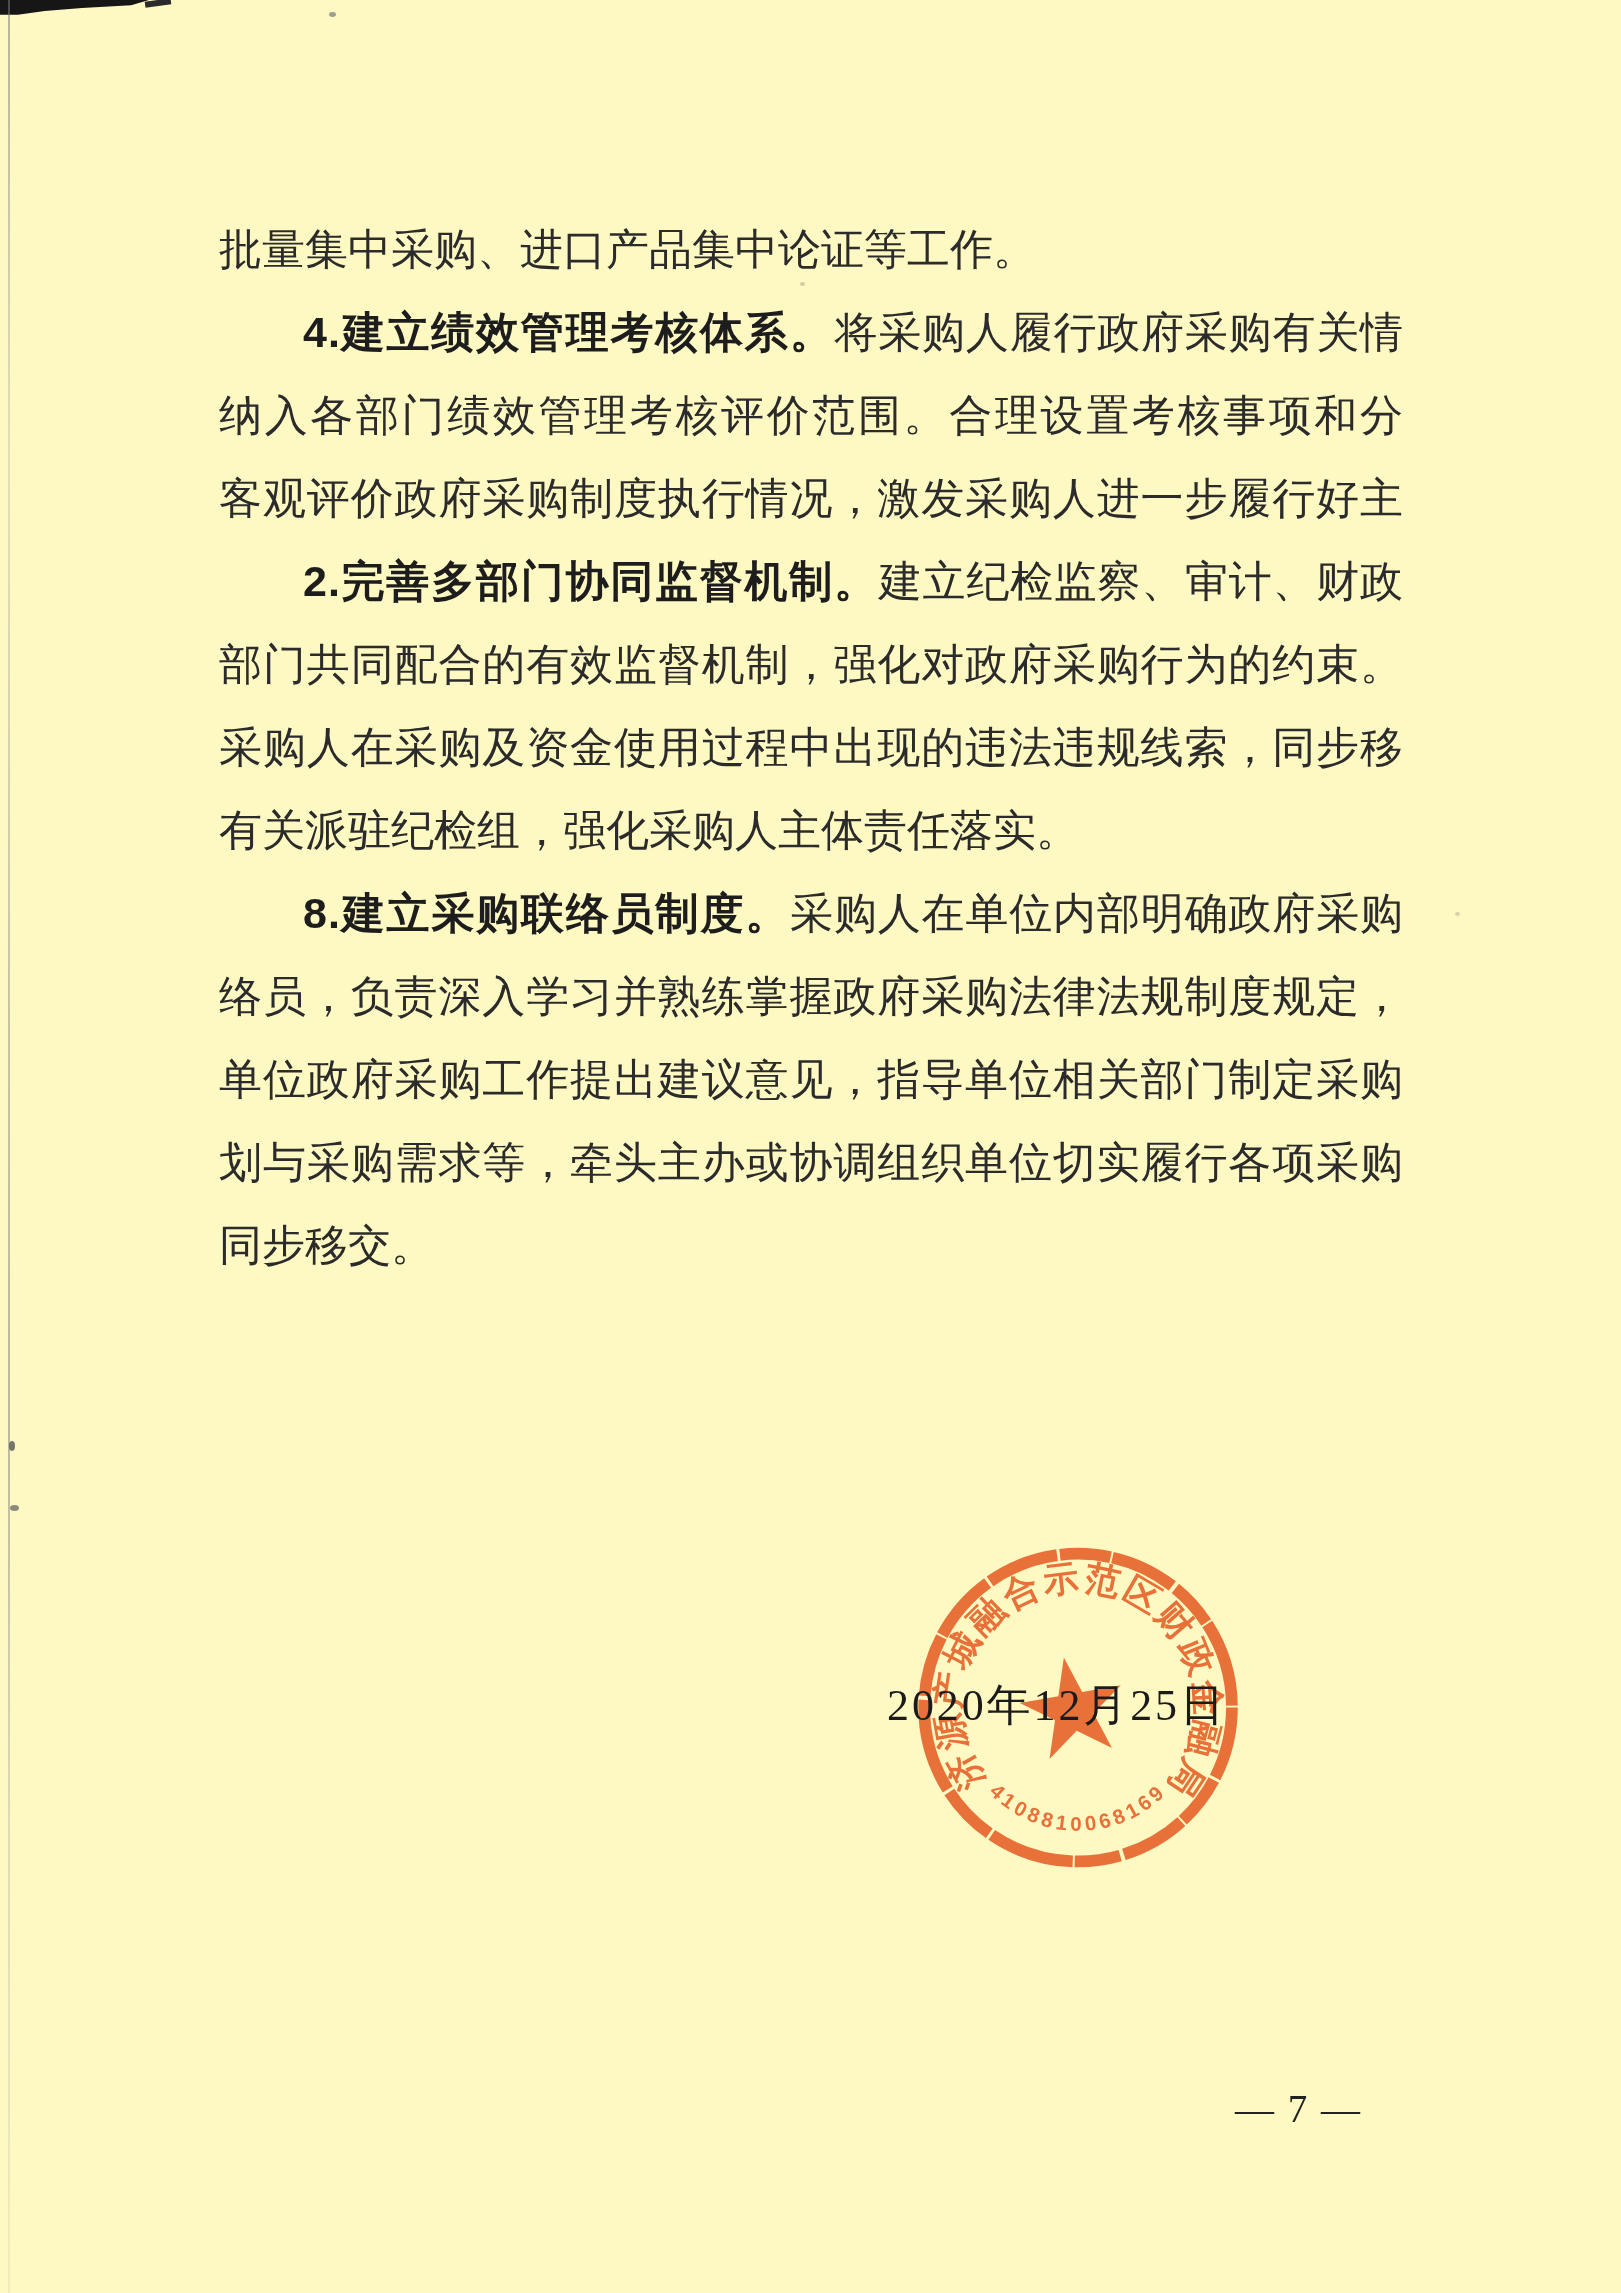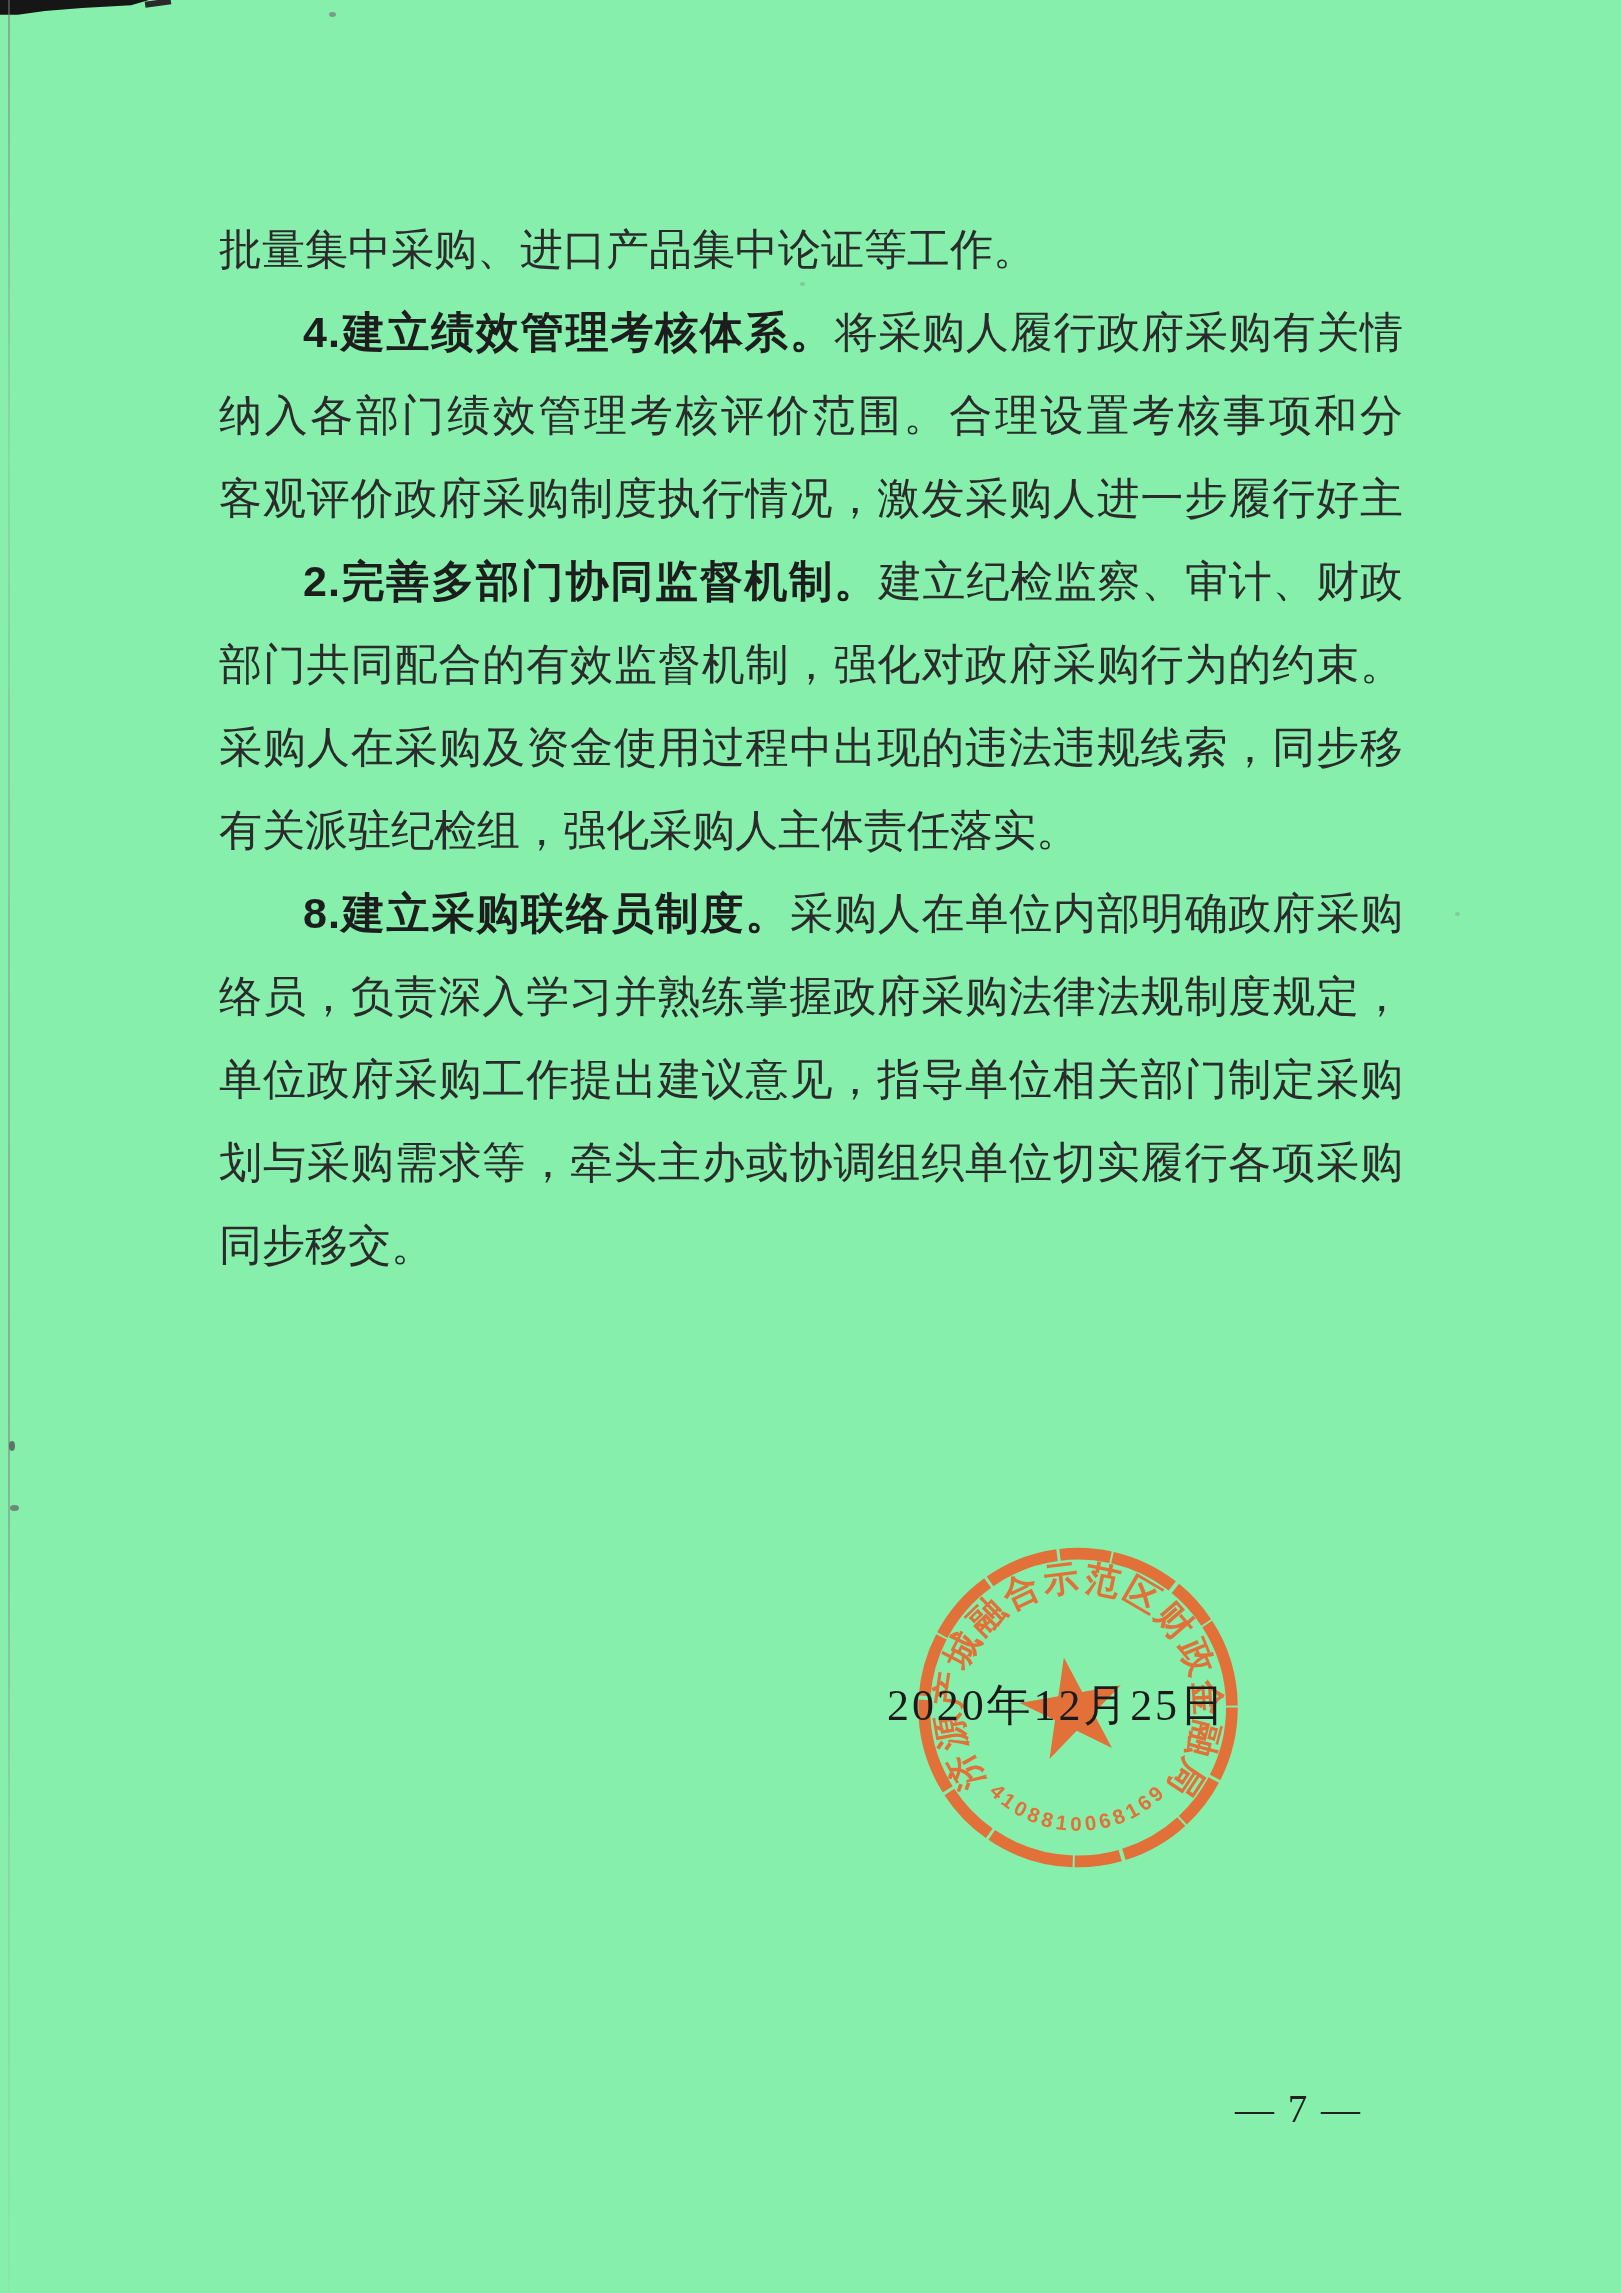--- a/index.html
+++ b/index.html
@@ -4,21 +4,21 @@
 <style>
   html,body{margin:0;padding:0;}
   body{
     width:1621px;height:2294px;
     background:#ffffff;
     font-family:"Liberation Serif", serif;
     position:relative;
   }
   .page{
     position:absolute;left:0;top:0;width:1621px;height:2294px;
-    background:#86efac;overflow:hidden;
+    background:#fef9c3;overflow:hidden;
   }
   
   .art-top{
     position:absolute;left:0;top:0;width:149px;height:14.7px;background:#161616;
     clip-path:polygon(0 0,100% 0,88% 35%,55% 55%,30% 75%,12% 100%,0 100%);
   }
   .art-top2{position:absolute;left:145px;top:0;width:25.5px;height:5.9px;background:#2a2a2a;transform:rotate(-8deg);}
   .art-edge{
     position:absolute;left:7.8px;top:0;width:2px;height:2294px;
     background:linear-gradient(to bottom,

